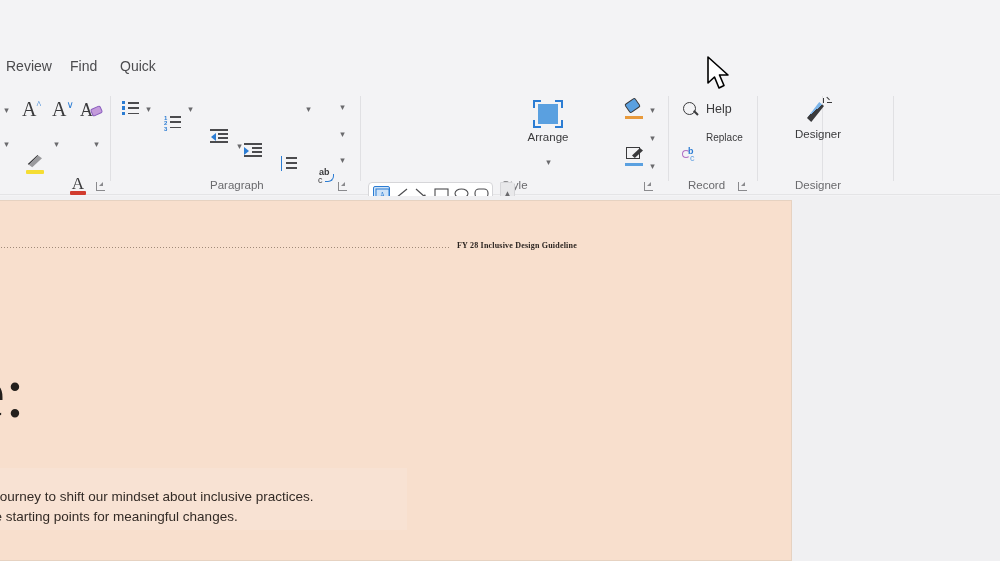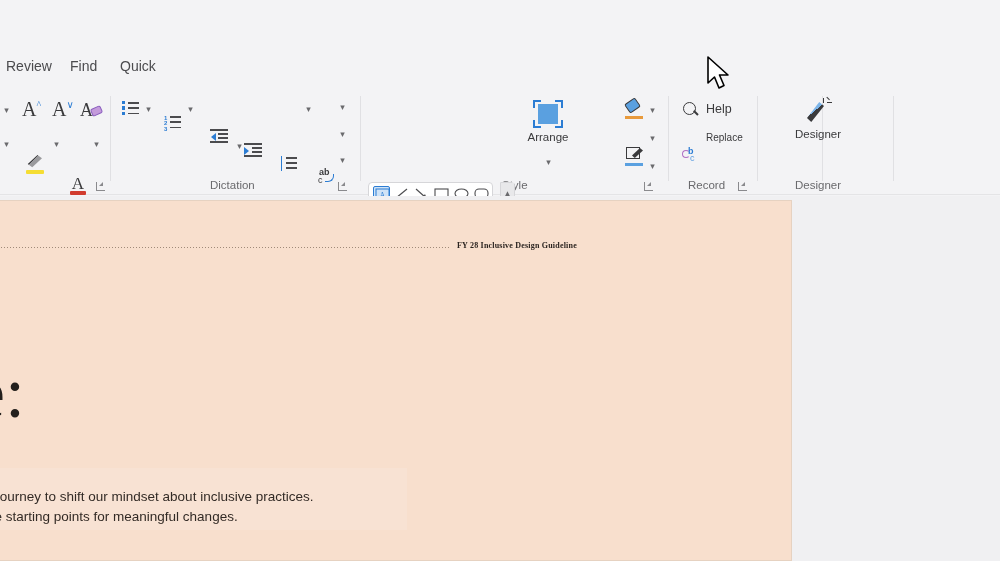--- a/index.html
+++ b/index.html
@@ -497,21 +497,21 @@
         <div class="ln" style="left:0; top:8px; width:18px;"></div>
         <div class="ln" style="left:0; top:12px; width:18px;"></div>
       </div>
       <div class="chev" style="left:119px; top:52px;"></div>
       <div class="ri al-ico" style="left:140px; top:50px; width:14px;">
         <div class="ln" style="left:0; top:2px; width:6px;"></div>
         <div class="ln" style="left:8px; top:2px; width:6px;"></div>
         <div class="ln" style="left:0; top:7px; width:6px;"></div>
         <div class="ln" style="left:8px; top:7px; width:6px;"></div>
       </div>
-      <div class="grp-label" style="left:94px;">Dictation</div>
+      <div class="grp-label" style="left:94px;">Paragraph</div>
       <div class="dlg-launcher" style="left:222px;"></div>
     </div>
     <div class="grp-sep" style="left:360px;"></div>
 
     <div class="grp" style="left:366px; width:294px;">
       <div class="grp-label" style="left:136px;">Style</div>
       <div class="dlg-launcher" style="left:278px;"></div>
     </div>
 
     <div class="shapes-box">

